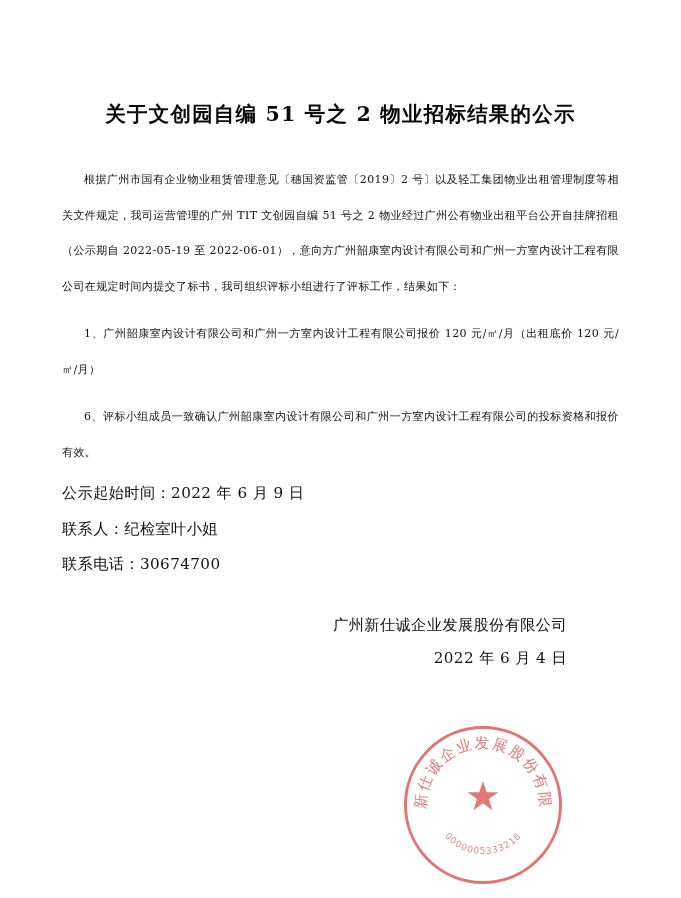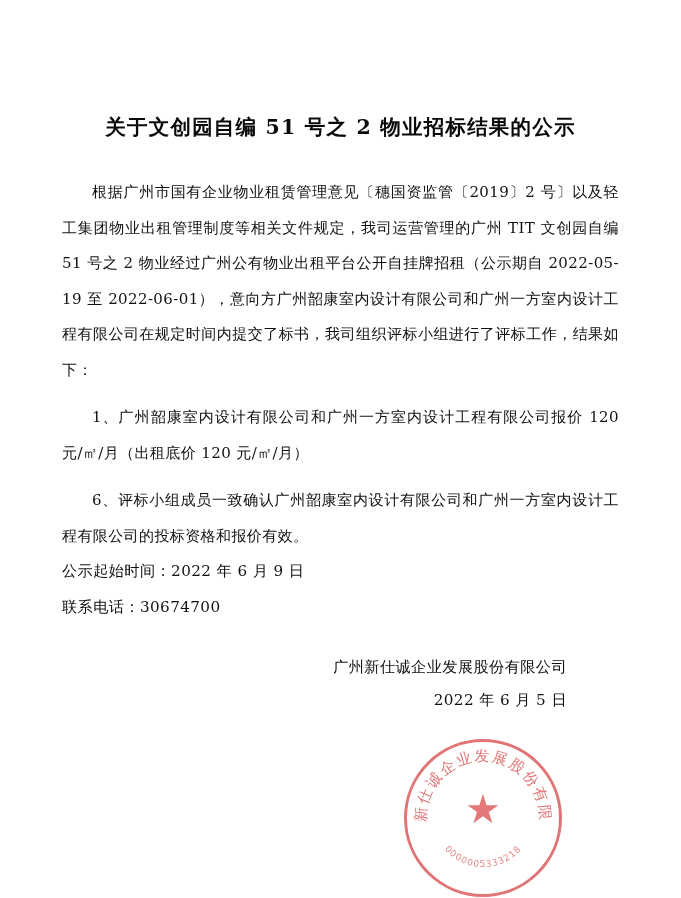--- a/index.html
+++ b/index.html
@@ -16,46 +16,47 @@
     overflow: hidden;
   }
   .page {
     position: relative;
     width: 681px;
     height: 898px;
     box-sizing: border-box;
     padding: 0 62px;
   }
   .doc-title {
-    margin: 17px;
+    margin: 4px;
     padding-top: 96px;
     text-align: center;
     font-size: 20.5px;
     font-weight: bold;
     letter-spacing: 1.2px;
     font-family: "DejaVu Serif", "Liberation Serif", serif;
     color: #0a0a0a;
   }
   .body-block {
     margin-top: 34px;
   }
   p.para {
     margin: 0 0 0 0;
-    font-size: 15px;
+    font-size: 11px;
     line-height: 35.5px;
     text-align: justify;
     text-justify: inter-ideograph;
     text-indent: 2em;
     letter-spacing: 0.4px;
     color: #111111;
   }
   p.para + p.para {
     margin-top: 12px;
   }
   .tail-block {
+    margin-top: 6px;
   }
   p.tail-line {
     margin: 0;
     font-size: 15.2px;
     line-height: 35.5px;
     letter-spacing: 0.4px;
     text-indent: 0;
     color: #111111;
   }
   .signature {
@@ -111,26 +112,27 @@
   <h1 class="doc-title">关于文创园自编 51 号之 2 物业招标结果的公示</h1>
 
   <div class="body-block">
     <p class="para">根据广州市国有企业物业租赁管理意见〔穗国资监管〔2019〕2 号〕以及轻工集团物业出租管理制度等相关文件规定，我司运营管理的广州 TIT 文创园自编 51 号之 2 物业经过广州公有物业出租平台公开自挂牌招租（公示期自 2022-05-19 至 2022-06-01），意向方广州韶康室内设计有限公司和广州一方室内设计工程有限公司在规定时间内提交了标书，我司组织评标小组进行了评标工作，结果如下：</p>
     <p class="para">1、广州韶康室内设计有限公司和广州一方室内设计工程有限公司报价 120 元/㎡/月（出租底价 120 元/㎡/月）</p>
     <p class="para">6、评标小组成员一致确认广州韶康室内设计有限公司和广州一方室内设计工程有限公司的投标资格和报价有效。</p>
   </div>
 
   <div class="tail-block">
     <p class="tail-line">公示起始时间：2022 年 6 月 9 日</p>
+    <p class="tail-line">联系人：纪检室叶小姐</p>
     <p class="tail-line">联系电话：30674700</p>
   </div>
 
   <div class="signature">
     <p>广州新仕诚企业发展股份有限公司</p>
-    <p>2022 年 6 月 5 日</p>
+    <p>2022 年 6 月 4 日</p>
   </div>
 
   <div class="seal">
     <div class="ring"></div>
     <svg width="158" height="158" viewBox="0 0 158 158" aria-hidden="true">
       <defs>
         <path id="topArc" d="M 22,79 A 57,57 0 0 1 136,79"></path>
         <path id="botArc" d="M 34,100 A 50,50 0 0 0 124,100"></path>
       </defs>
       <text fill="rgba(206,30,30,0.62)" font-size="15" font-family="DejaVu Serif, serif" letter-spacing="2">

